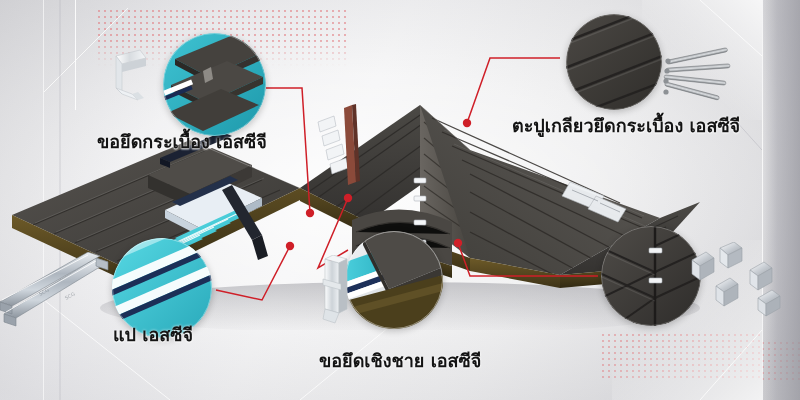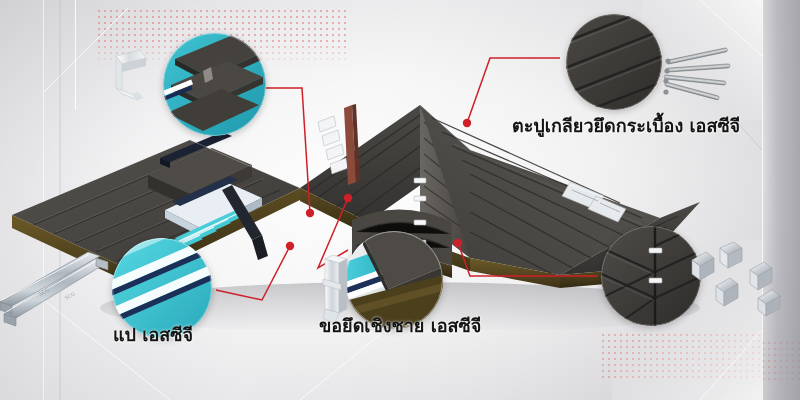--- a/index.html
+++ b/index.html
@@ -532,17 +532,18 @@
         <polygon points="64,28 72,34 72,48 64,42" fill="#e1e5ea"></polygon>
         <polygon points="72,34 86,26 86,40 72,48" fill="#b0b6bd"></polygon>
 
         <polygon points="72,56 86,48 94,54 80,62" fill="url(#clp)"></polygon>
         <polygon points="72,56 80,62 80,74 72,68" fill="#dde1e6"></polygon>
         <polygon points="80,62 94,54 94,66 80,74" fill="#acb2b9"></polygon>
       </g>
     </svg>
   </div>
 
+  <div class="label" style="left:97px;top:112px;">ขอยึดกระเบื้อง เอสซีจี</div>
   <div class="label" style="left:512px;top:96px;">ตะปูเกลียวยึดกระเบื้อง เอสซีจี</div>
   <div class="label" style="left:113px;top:305px;">แป เอสซีจี</div>
-  <div class="label" style="left:319px;top:296px;">ขอยึดเชิงชาย เอสซีจี</div>
+  <div class="label" style="left:319px;top:331px;">ขอยึดเชิงชาย เอสซีจี</div>
 
 </div>
 
 </body></html>

